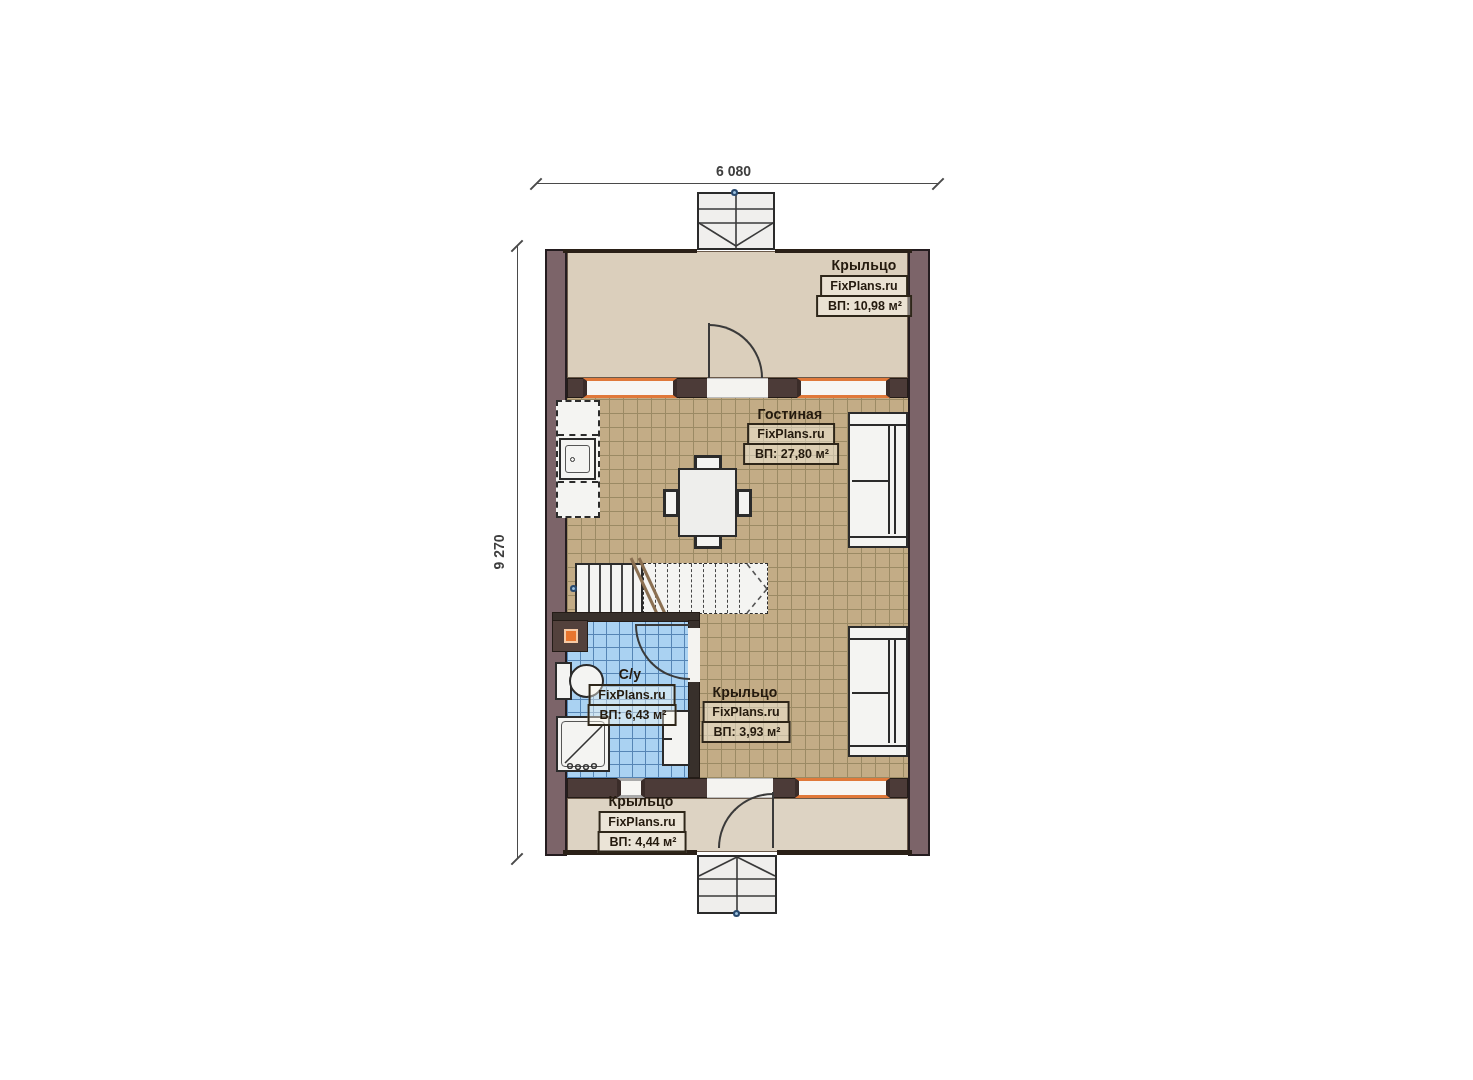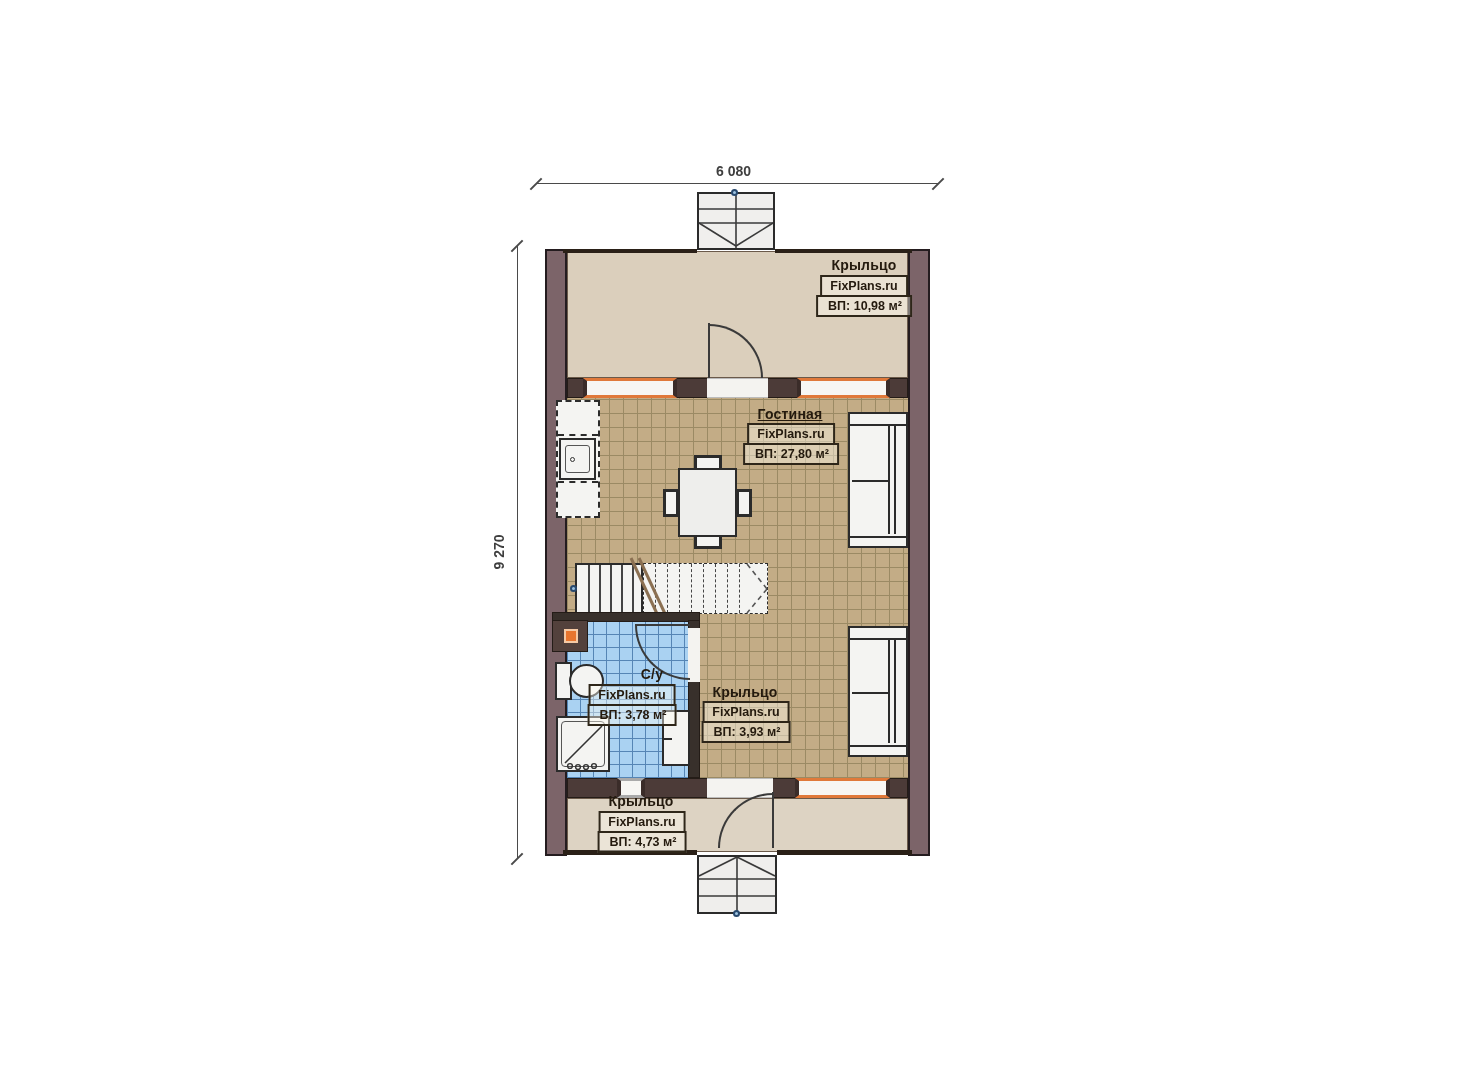--- a/index.html
+++ b/index.html
@@ -210,37 +210,37 @@
     </svg>
   </div>
   <div class="dot" style="left:733px;top:910px;"></div>
 
   <div class="room-name" style="left:864px;top:257px;">Крыльцо</div>
   <div class="tag" style="left:864px;top:275px;">
     <div class="bx">FixPlans.ru</div>
     <div class="bx">ВП: 10,98 м²</div>
   </div>
 
-  <div class="room-name" style="left:790px;top:406px;text-decoration:underline;">Гостиная</div>
+  <div class="room-name" style="left:790px;top:406px;">Гостиная</div>
   <div class="tag" style="left:791px;top:423px;">
     <div class="bx">FixPlans.ru</div>
     <div class="bx">ВП: 27,80 м²</div>
   </div>
 
-  <div class="room-name" style="left:630px;top:666px;margin-left:22px;">С/у</div>
+  <div class="room-name" style="left:630px;top:666px;">С/у</div>
   <div class="tag" style="left:632px;top:684px;">
     <div class="bx">FixPlans.ru</div>
-    <div class="bx">ВП: 3,78 м²</div>
+    <div class="bx">ВП: 6,43 м²</div>
   </div>
 
   <div class="room-name" style="left:745px;top:684px;">Крыльцо</div>
   <div class="tag" style="left:746px;top:701px;">
     <div class="bx">FixPlans.ru</div>
     <div class="bx">ВП: 3,93 м²</div>
   </div>
 
   <div class="room-name" style="left:641px;top:793px;">Крыльцо</div>
   <div class="tag" style="left:642px;top:811px;">
     <div class="bx">FixPlans.ru</div>
-    <div class="bx">ВП: 4,73 м²</div>
+    <div class="bx">ВП: 4,44 м²</div>
   </div>
 
 </div>
 
 </body></html>

